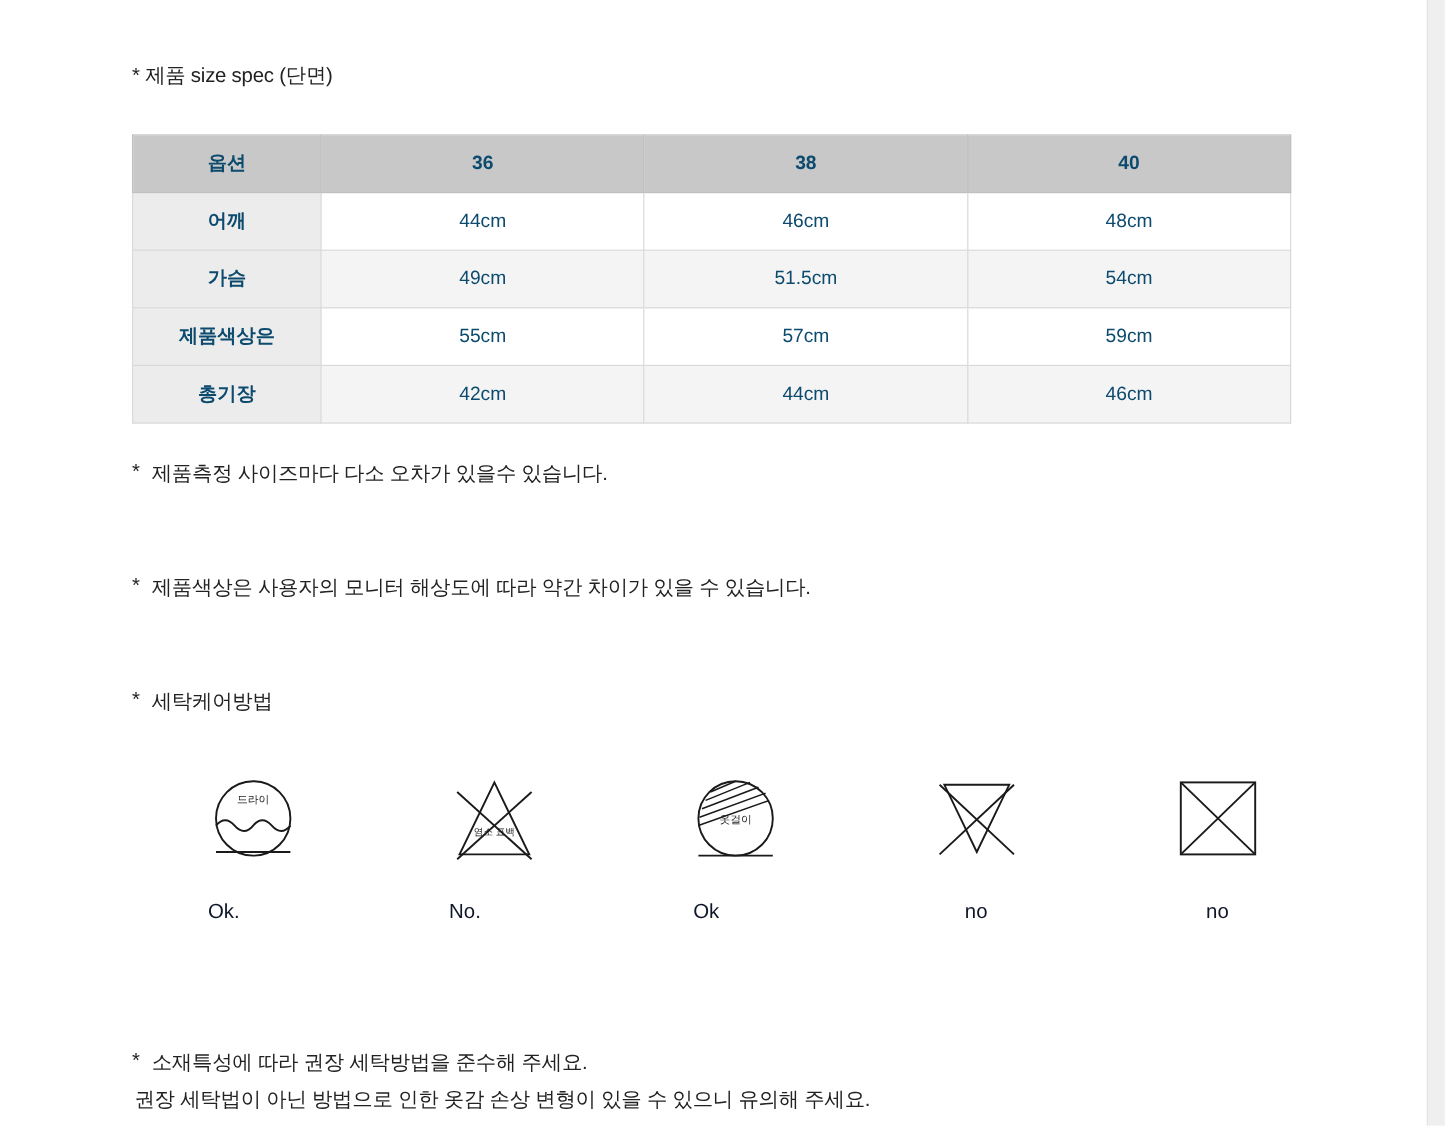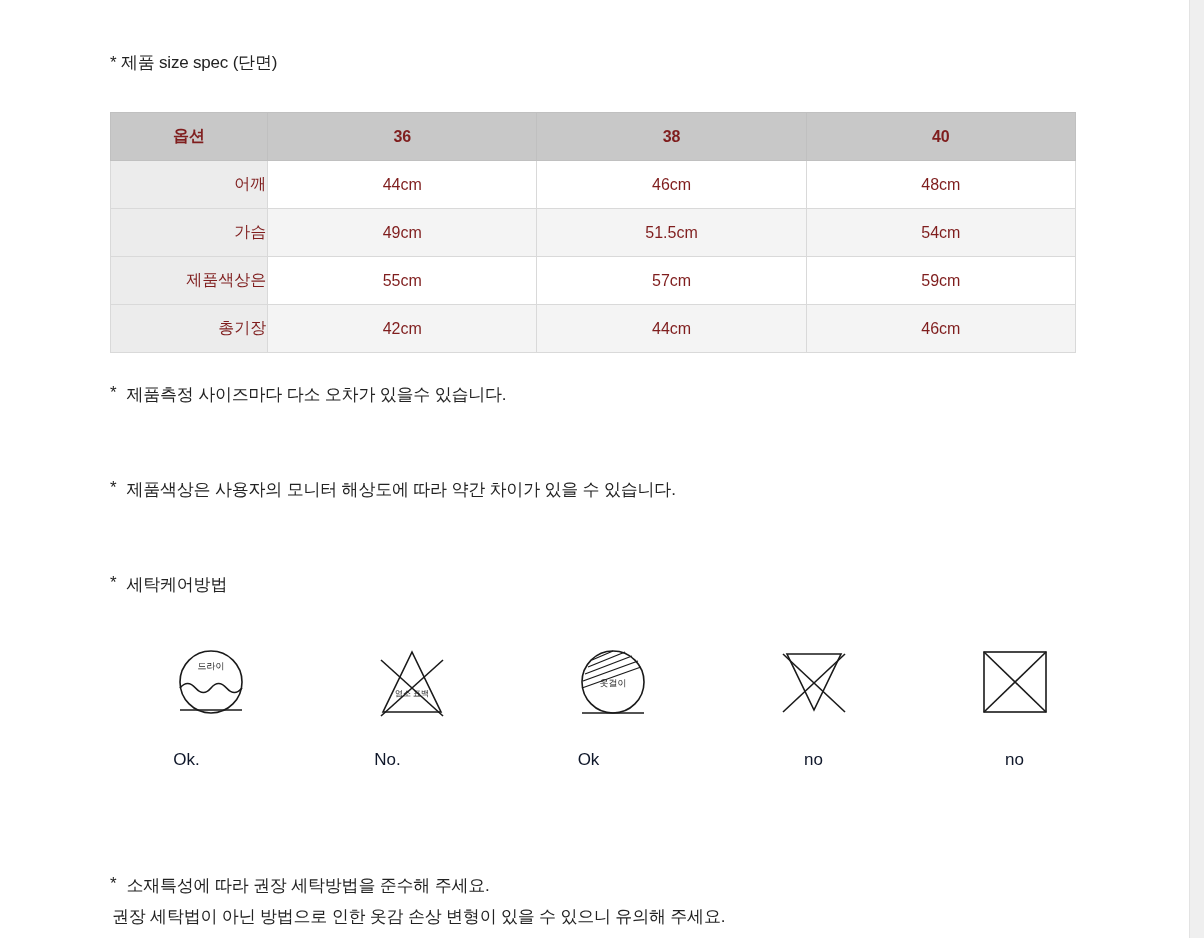--- a/index.html
+++ b/index.html
@@ -50,36 +50,35 @@
     width: 966px;
     table-layout: fixed;
   }
   table.size-table th,
   table.size-table td {
     border: 1px solid #d9d9d9;
     height: 45px;
     text-align: center;
     font-size: 16px;
     font-weight: normal;
-    color: #7f1d1d;
+    color: #0c4a6e;
   }
   table.size-table thead th {
     background: #c8c8c8;
     font-weight: bold;
     font-size: 16px;
     border-color: #c0c0c0;
   }
   table.size-table thead th:first-child {
     background: #c8c8c8;
   }
   table.size-table tbody th {
     background: #ececec;
-    font-weight: normal;
+    font-weight: bold;
     width: 157px;
-    text-align: right;
   }
   table.size-table tbody tr:nth-child(odd) td {
     background: #ffffff;
   }
   table.size-table tbody tr:nth-child(even) td {
     background: #f4f4f4;
   }
   table.size-table col.c-opt { width: 157px; }
   table.size-table col.c-val { width: 269px; }
 

